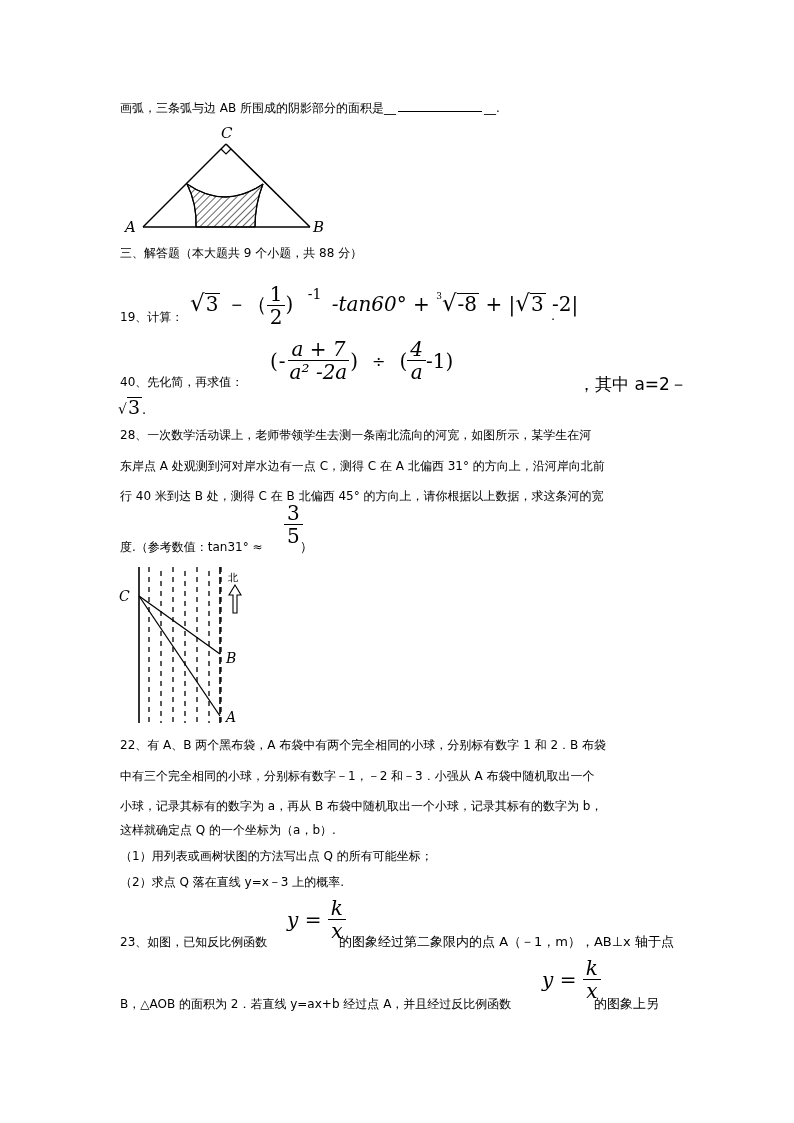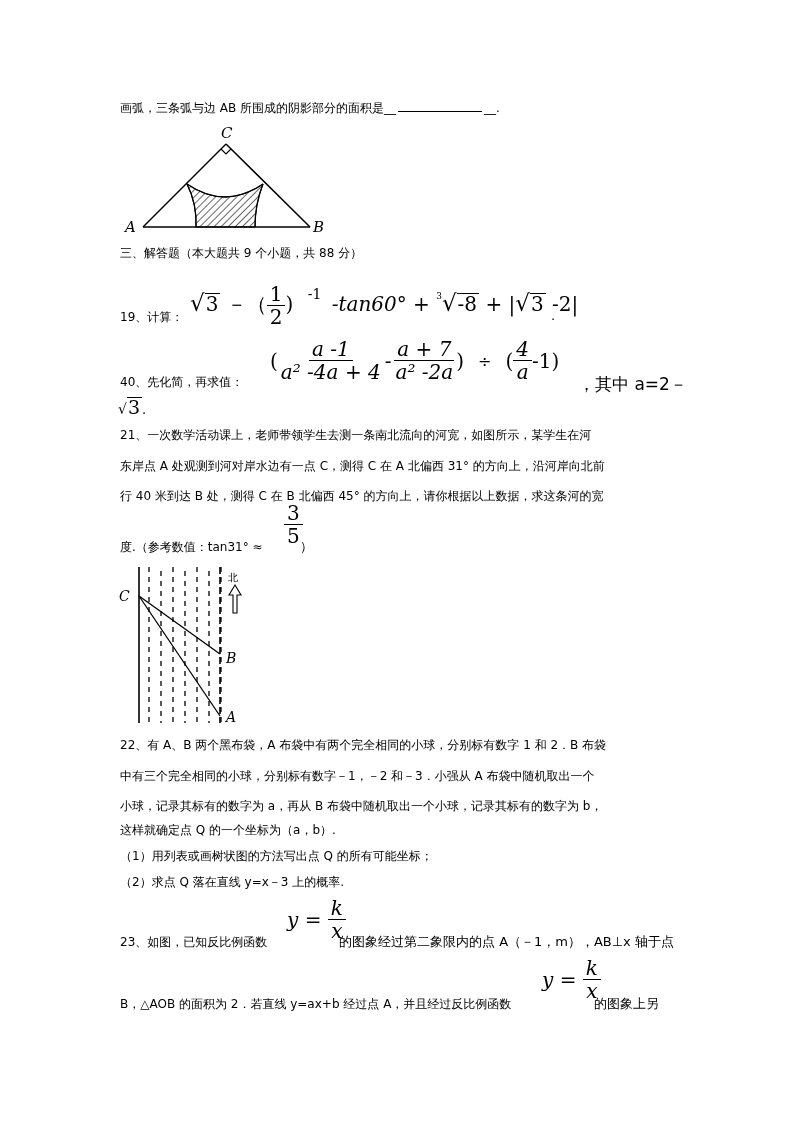--- a/index.html
+++ b/index.html
@@ -60,44 +60,40 @@
   <sup style="font-size:9px; vertical-align:12px;">3</sup><span class="radix">√</span><span class="sqrt">-8</span>
   <span>+</span>
   <span>|</span><span class="radix">√</span><span class="sqrt">3</span>
   <span>-2|</span>
 </div>
 <div class="abs" style="left:551px; top:308px; font-size:13px;">.</div>
 
 <div class="line" style="top:373px;">40、先化简，再求值：</div>
 <div class="abs math" style="left:270px; top:334px; font-size:20px; white-space:nowrap; display:flex; align-items:center; height:54px;">
   <span>(</span>
-  <span class="frac mi">
-      <span class="num">a -1</span>
-      <span class="den">a² -4a + 4</span>
-    </span>
   <span style="margin:0 1px;">-</span>
   <span class="frac mi">
       <span class="num">a + 7</span>
       <span class="den">a² -2a</span>
     </span>
   <span>)</span>
   <span style="margin:0 14px; font-size:16px;">÷</span>
   <span>(</span>
   <span class="frac mi">
       <span class="num">4</span>
       <span class="den">a</span>
     </span>
   <span>-1)</span>
 </div>
 <div class="abs" style="left:578px; top:373px; font-size:17px; white-space:nowrap;">，其中 a=2－</div>
 <div class="abs math" style="left:118px; top:396px; font-size:19px; white-space:nowrap;">
   <span class="radix" style="font-size:14px;">√</span><span class="sqrt">3</span><span style="font-size:13px;">.</span>
 </div>
 
-<div class="line" style="top:426px;">21、一次数学活动课上，老师带领学生去测一条南北流向的河宽，如图所示，某学生在河</div>
+<div class="line" style="top:426px;">28、一次数学活动课上，老师带领学生去测一条南北流向的河宽，如图所示，某学生在河</div>
 <div class="line" style="top:457px;">东岸点 A 处观测到河对岸水边有一点 C，测得 C 在 A 北偏西 31° 的方向上，沿河岸向北前</div>
 <div class="line" style="top:487px;">行 40 米到达 B 处，测得 C 在 B 北偏西 45° 的方向上，请你根据以上数据，求这条河的宽</div>
 <div class="line" style="top:538px;">度.（参考数值：tan31° ≈</div>
 <div class="abs math" style="left:284px; top:503px; font-size:20px;">
   <span class="frac">
       <span class="num">3</span>
       <span class="den">5</span>
     </span>
 </div>
 <div class="abs" style="left:300px; top:538px; font-size:13px;">）</div>

